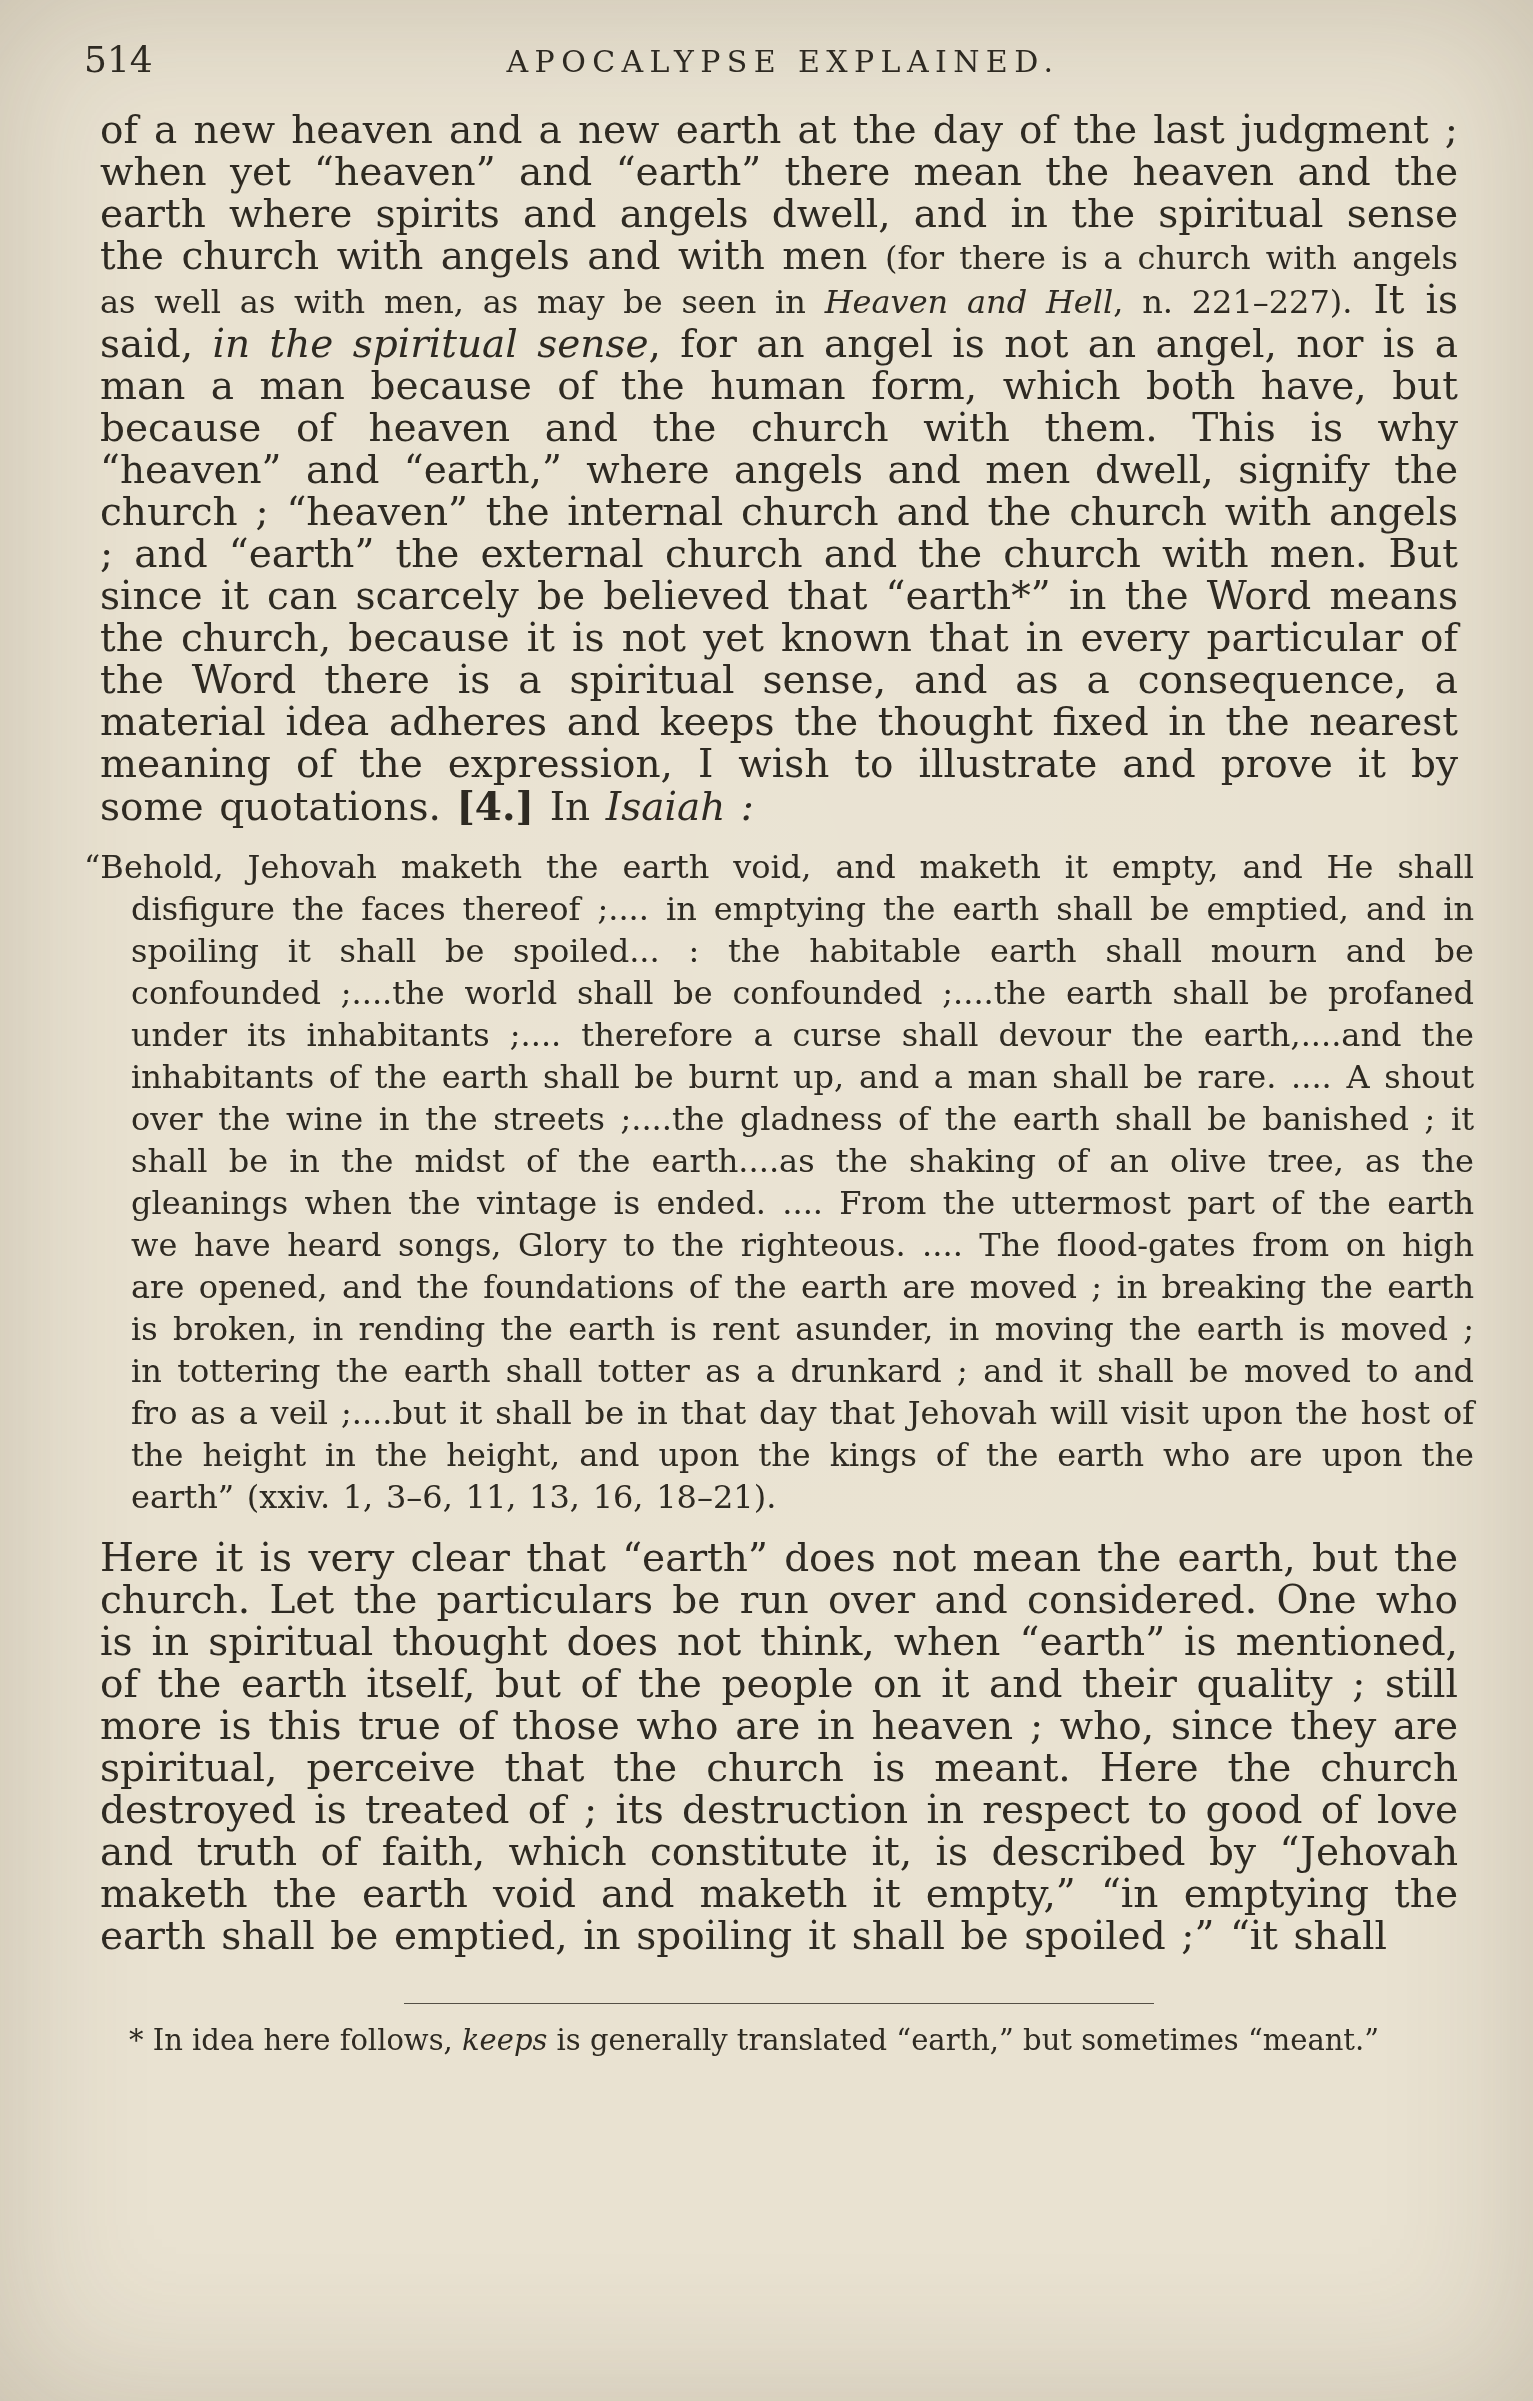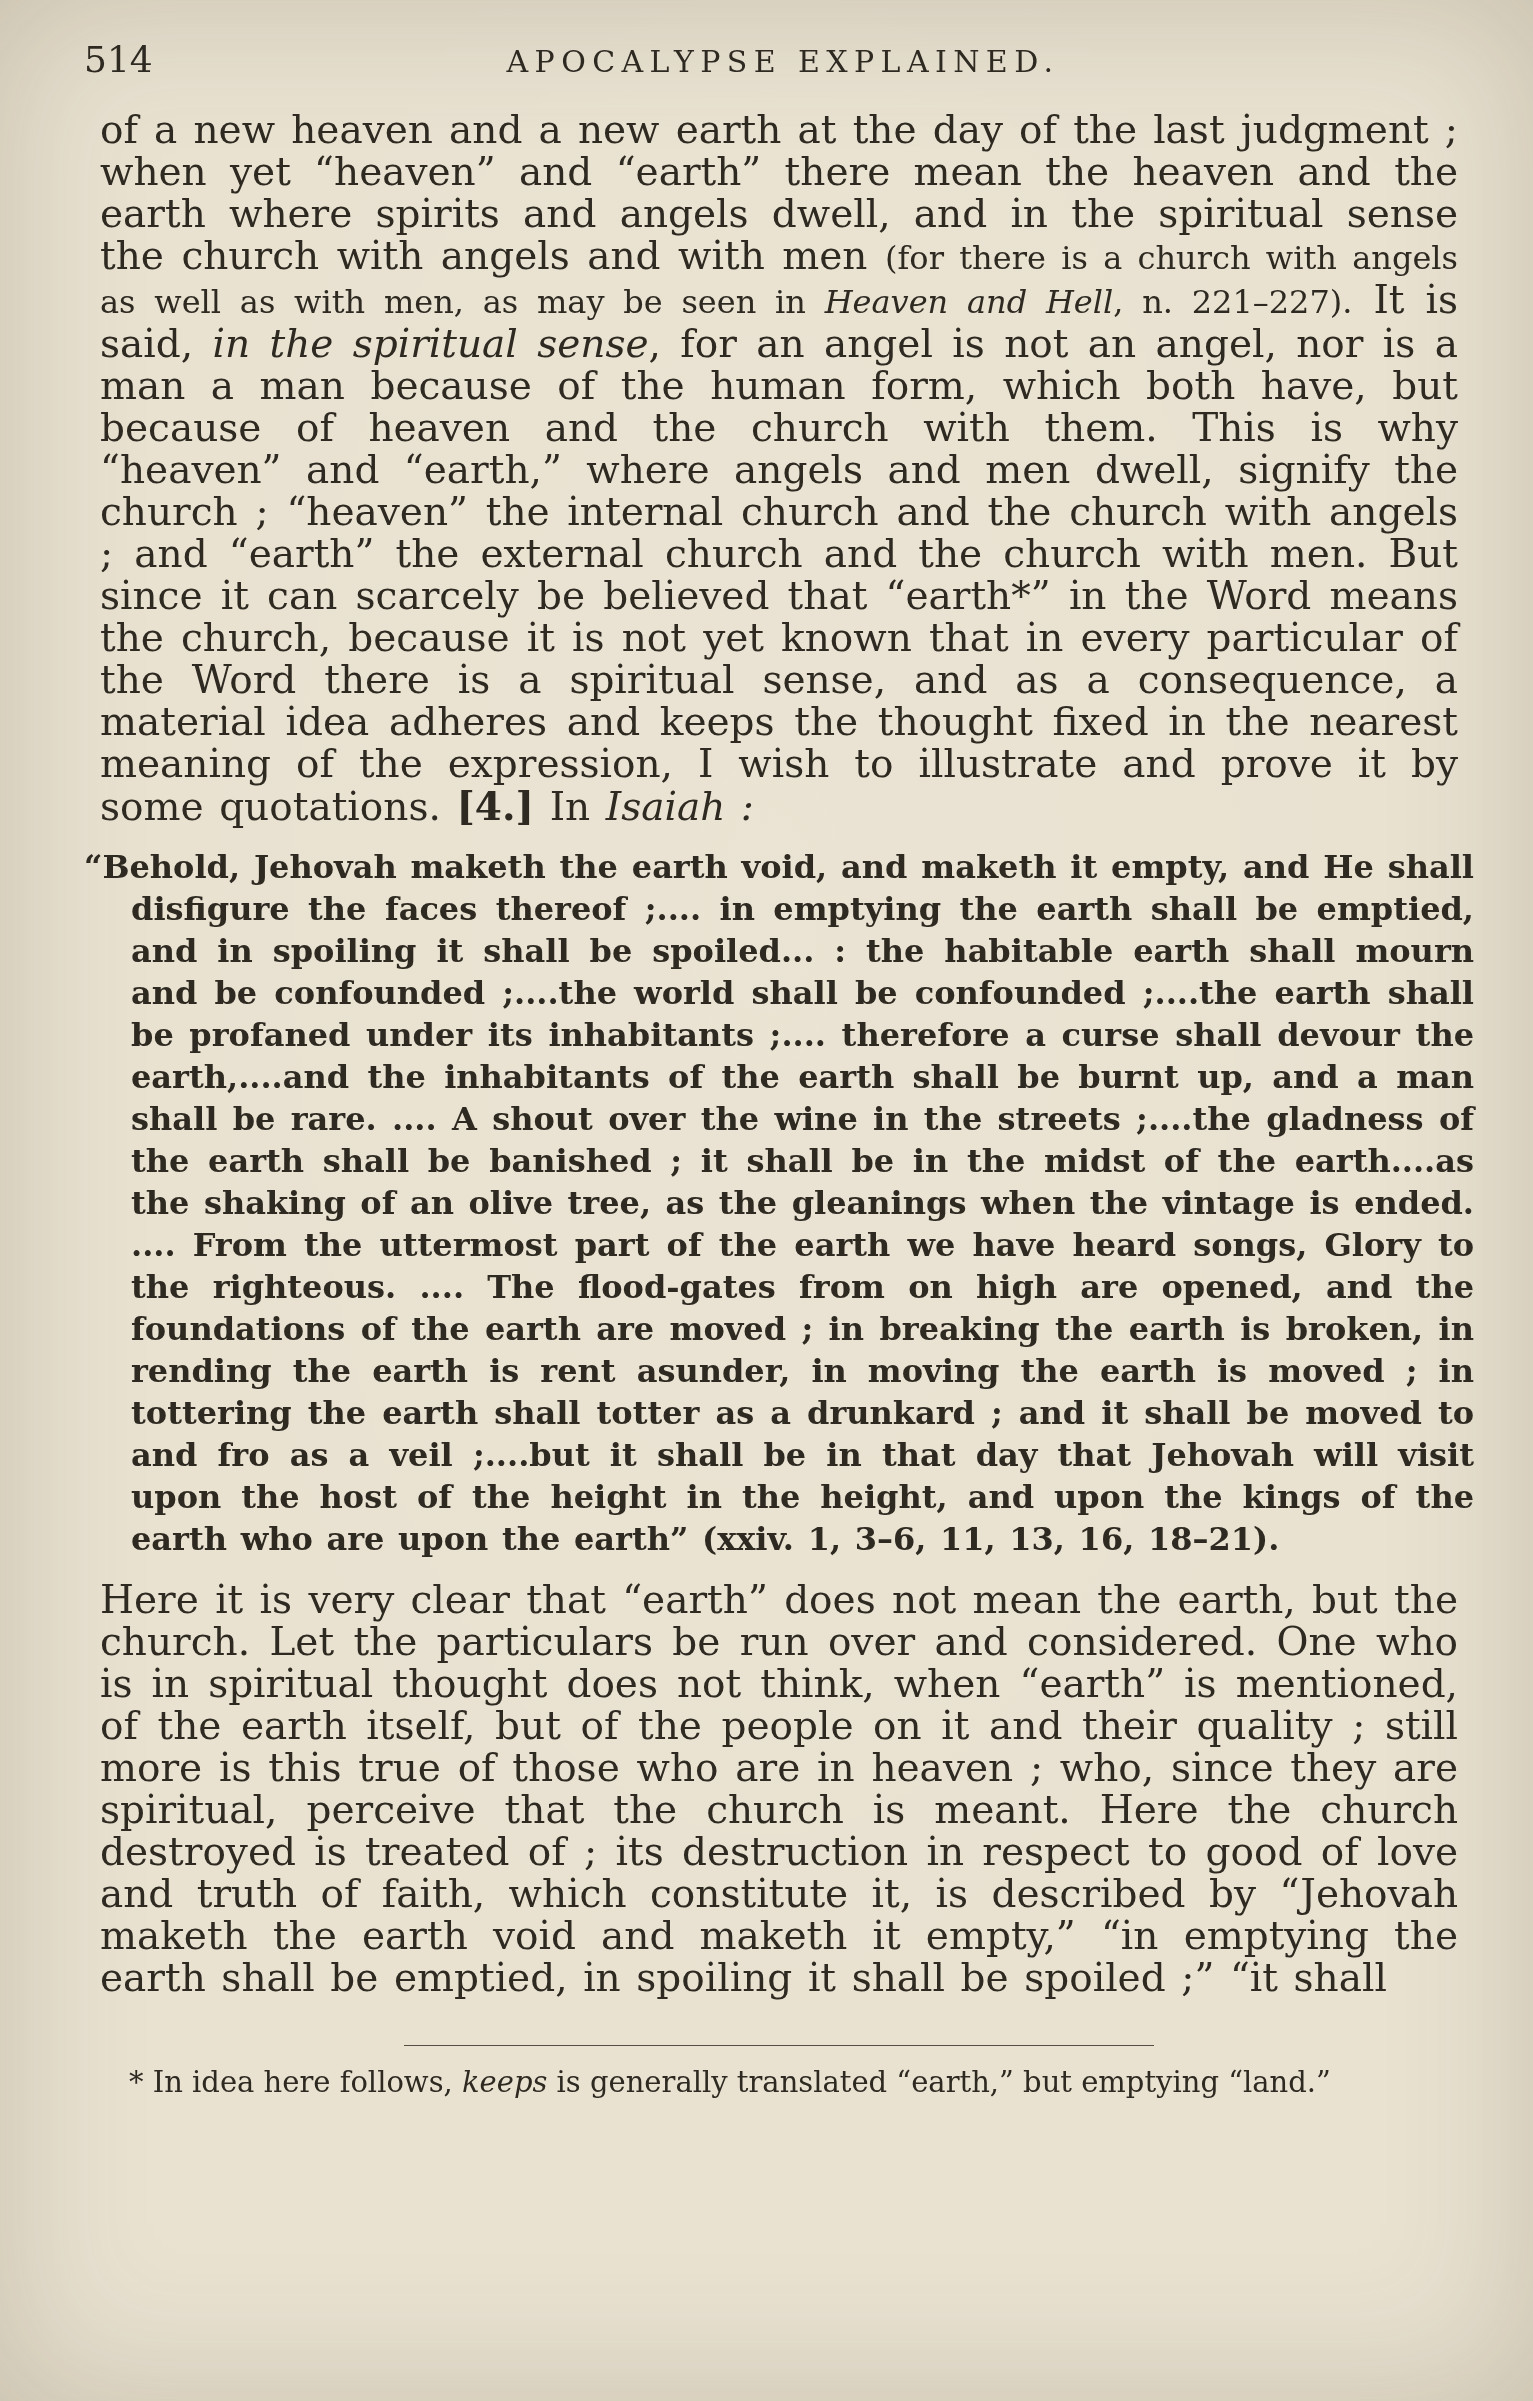--- a/index.html
+++ b/index.html
@@ -46,21 +46,20 @@
     word-spacing: 3.2px;
   }
   .scripture-quote {
     margin: 18px 0 19px 0;
     font-size: 32px;
     line-height: 42px;
     text-align: justify;
     word-spacing: 2.5px;
     padding-left: 47px;
     text-indent: -47px;
-    font-weight: bold;
   }
   .em { font-style: italic; }
   .b  { font-weight: bold; }
   .body-text .sm { font-size: 32px; }
   .footnote-area { margin-top: 46px; }
   .footnote-rule {
     border: none;
     border-top: 1.9px solid rgba(46,42,34,0.8);
     width: 54%;
     margin: 0 auto 18px auto;
@@ -88,17 +87,17 @@
   <main>
     <p class="body-text"><span>of a new heaven and a new earth at the day of the last judgment ; when yet “heaven” and “earth” there mean the heaven and the earth where spirits and angels dwell, and in the spiritual sense the church with angels and with men </span><span class="sm">(for there is a church with angels as well as with men, as may be seen in </span><span class="em sm">Heaven and Hell</span><span class="sm">, n. 221–227).</span><span> It is said, </span><span class="em">in the spiritual sense</span><span>, for an angel is not an angel, nor is a man a man because of the human form, which both have, but because of heaven and the church with them. This is why “heaven” and “earth,” where angels and men dwell, signify the church ; “heaven” the internal church and the church with angels ; and “earth” the external church and the church with men. But since it can scarcely be believed that “earth*” in the Word means the church, because it is not yet known that in every particular of the Word there is a spiritual sense, and as a consequence, a material idea adheres and keeps the thought fixed in the nearest meaning of the expression, I wish to illustrate and prove it by some quotations. </span><span class="b">[4.]</span><span> In </span><span class="em">Isaiah :</span></p>
 
     <blockquote class="scripture-quote"><span>“Behold, Jehovah maketh the earth void, and maketh it empty, and He shall disfigure the faces thereof ;.... in emptying the earth shall be emptied, and in spoiling it shall be spoiled... : the habitable earth shall mourn and be confounded ;....the world shall be confounded ;....the earth shall be profaned under its inhabitants ;.... therefore a curse shall devour the earth,....and the inhabitants of the earth shall be burnt up, and a man shall be rare. .... A shout over the wine in the streets ;....the gladness of the earth shall be banished ; it shall be in the midst of the earth....as the shaking of an olive tree, as the gleanings when the vintage is ended. .... From the uttermost part of the earth we have heard songs, Glory to the righteous. .... The flood-gates from on high are opened, and the foundations of the earth are moved ; in breaking the earth is broken, in rending the earth is rent asunder, in moving the earth is moved ; in tottering the earth shall totter as a drunkard ; and it shall be moved to and fro as a veil ;....but it shall be in that day that Jehovah will visit upon the host of the height in the height, and upon the kings of the earth who are upon the earth” (xxiv. 1, 3–6, 11, 13, 16, 18–21).</span></blockquote>
 
     <p class="body-text"><span>Here it is very clear that “earth” does not mean the earth, but the church. Let the particulars be run over and considered. One who is in spiritual thought does not think, when “earth” is mentioned, of the earth itself, but of the people on it and their quality ; still more is this true of those who are in heaven ; who, since they are spiritual, perceive that the church is meant. Here the church destroyed is treated of ; its destruction in respect to good of love and truth of faith, which constitute it, is described by “Jehovah maketh the earth void and maketh it empty,” “in emptying the earth shall be emptied, in spoiling it shall be spoiled ;” “it shall</span></p>
   </main>
 
   <footer class="footnote-area">
     <hr class="footnote-rule">
-    <p class="footnote"><span>* In idea here follows, </span><span class="em">keeps</span><span> is generally translated “earth,” but emptying “land.”</span></p>
+    <p class="footnote"><span>* In idea here follows, </span><span class="em">keeps</span><span> is generally translated “earth,” but sometimes “meant.”</span></p>
   </footer>
 
 </div>
 
 
 </body></html>

